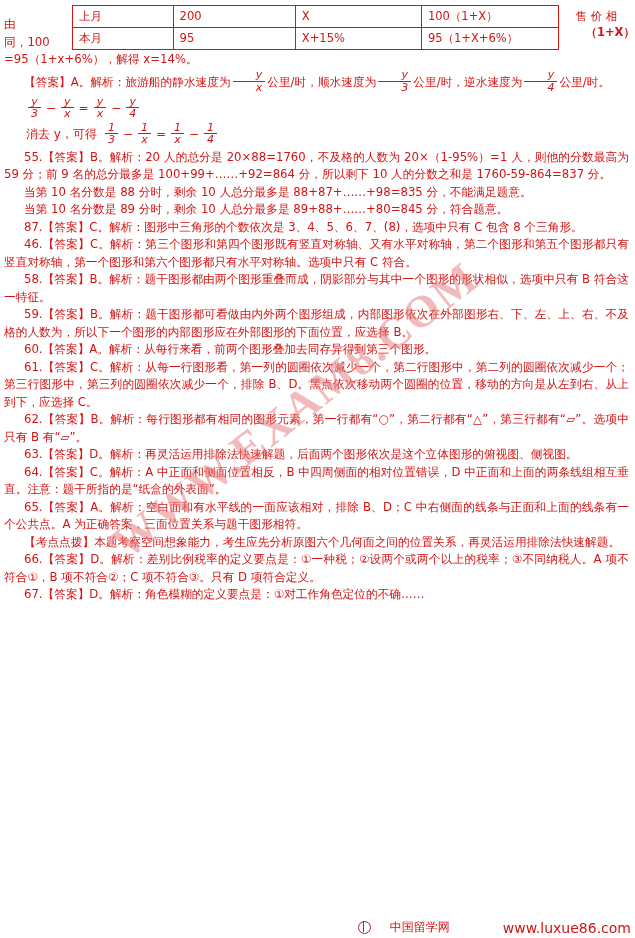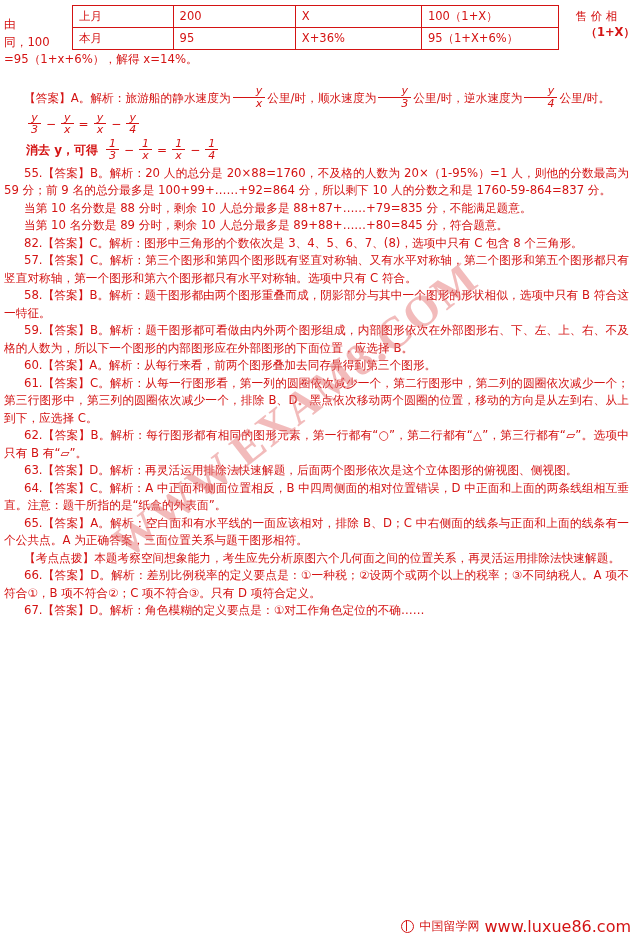--- a/index.html
+++ b/index.html
@@ -64,21 +64,21 @@
     line-height: 17.5px;
     color: #d41313;
   }
   .p {
     margin: 0;
     text-align: justify;
     text-justify: inter-ideograph;
   }
   .indent { text-indent: 20px; }
 
-  .line-tall { line-height: 26px; margin-top: 16px; }
+  .line-tall { line-height: 26px; }
 
   
   .frac {
     display: inline-block;
     vertical-align: middle;
     text-align: center;
     font-style: italic;
     line-height: 1.05;
     margin: 0 2px;
     position: relative;
@@ -118,24 +118,24 @@
 
   
   .footer {
     position: absolute;
     right: 4px;
     bottom: 2px;
     font-size: 11px;
     color: #d41313;
     display: flex;
     align-items: center;
-    gap: 5px;
+    gap: 19px;
   }
   .footer .site-cn { font-size: 12px; }
-  .footer .site-en { font-size: 16px; color: #d41313; }
+  .footer .site-en { font-size: 14px; color: #d41313; margin-left: 34px; }
   .footer .globe {
     display: inline-block;
     width: 11px; height: 11px;
     border: 1px solid #d41313;
     border-radius: 50%;
     position: relative;
   }
   .footer .globe:before {
     content: "";
     position: absolute; left: 4px; top: -1px;
@@ -155,21 +155,21 @@
       <tbody>
           <tr>
         <td class="c1">上月</td>
         <td class="c2">200</td>
         <td class="c3">X</td>
         <td class="c4">100（1+X）</td>
       </tr>
       <tr>
         <td class="c1">本月</td>
         <td class="c2">95</td>
-        <td class="c3">X+36%</td>
+        <td class="c3">X+15%</td>
         <td class="c4">95（1+X+6%）</td>
       </tr>
     </tbody>
       </table>
     <div class="right-note">
       <div class="l1">售 价 相</div>
       <div class="l2">（1+X）</div>
     </div>
   </div>
 
@@ -200,21 +200,21 @@
           <span class="den">x</span>
         </span>
       <span class="op">−</span>
       <span class="frac">
           <span class="num">y</span>
           <span class="den">4</span>
         </span>
     </div>
 
     <div class="eq-row">
-      <span style="margin-right:6px;font-weight:bold;">消去 y，可得</span>
+      <span style="margin-right:6px;">消去 y，可得</span>
       <span class="frac">
           <span class="num">1</span>
           <span class="den">3</span>
         </span>
       <span class="op">−</span>
       <span class="frac">
           <span class="num">1</span>
           <span class="den">x</span>
         </span>
       <span class="op">=</span>
@@ -225,29 +225,29 @@
       <span class="op">−</span>
       <span class="frac">
           <span class="num">1</span>
           <span class="den">4</span>
         </span>
     </div>
 
     <div class="p indent">
       <span>55.</span><span>【答案】B。解析：20 人的总分是 20×88=1760，不及格的人数为 20×（1-95%）=1 人，则他的分数最高为 59 分；前 9 名的总分最多是 100+99+……+92=864 分，所以剩下 10 人的分数之和是 1760-59-864=837 分。</span>
     </div>
-    <div class="p indent">当第 10 名分数是 88 分时，剩余 10 人总分最多是 88+87+……+79=835 分，不能满足题意。</div>
+    <div class="p indent">当第 10 名分数是 88 分时，剩余 10 人总分最多是 88+87+……+98=835 分，不能满足题意。</div>
     <div class="p indent">当第 10 名分数是 89 分时，剩余 10 人总分最多是 89+88+……+80=845 分，符合题意。</div>
 
     <div class="p indent">
-      <span>82.</span><span>【答案】C。解析：图形中三角形的个数依次是 3、4、5、6、7、(8)，选项中只有 C 包含 8 个三角形。</span>
-    </div>
-
-    <div class="p indent">
-      <span>57.</span><span>【答案】C。解析：第三个图形和第四个图形既有竖直对称轴、又有水平对称轴，第二个图形和第五个图形都只有竖直对称轴，第一个图形和第六个图形都只有水平对称轴。选项中只有 C 符合。</span>
+      <span>87.</span><span>【答案】C。解析：图形中三角形的个数依次是 3、4、5、6、7、(8)，选项中只有 C 包含 8 个三角形。</span>
+    </div>
+
+    <div class="p indent">
+      <span>46.</span><span>【答案】C。解析：第三个图形和第四个图形既有竖直对称轴、又有水平对称轴，第二个图形和第五个图形都只有竖直对称轴，第一个图形和第六个图形都只有水平对称轴。选项中只有 C 符合。</span>
     </div>
 
     <div class="p indent">
       <span>58.</span><span>【答案】B。解析：题干图形都由两个图形重叠而成，阴影部分与其中一个图形的形状相似，选项中只有 B 符合这一特征。</span>
     </div>
 
     <div class="p indent">
       <span>59.</span><span>【答案】B。解析：题干图形都可看做由内外两个图形组成，内部图形依次在外部图形右、下、左、上、右、不及格的人数为，所以下一个图形的内部图形应在外部图形的下面位置，应选择 B。</span>
     </div>
 

